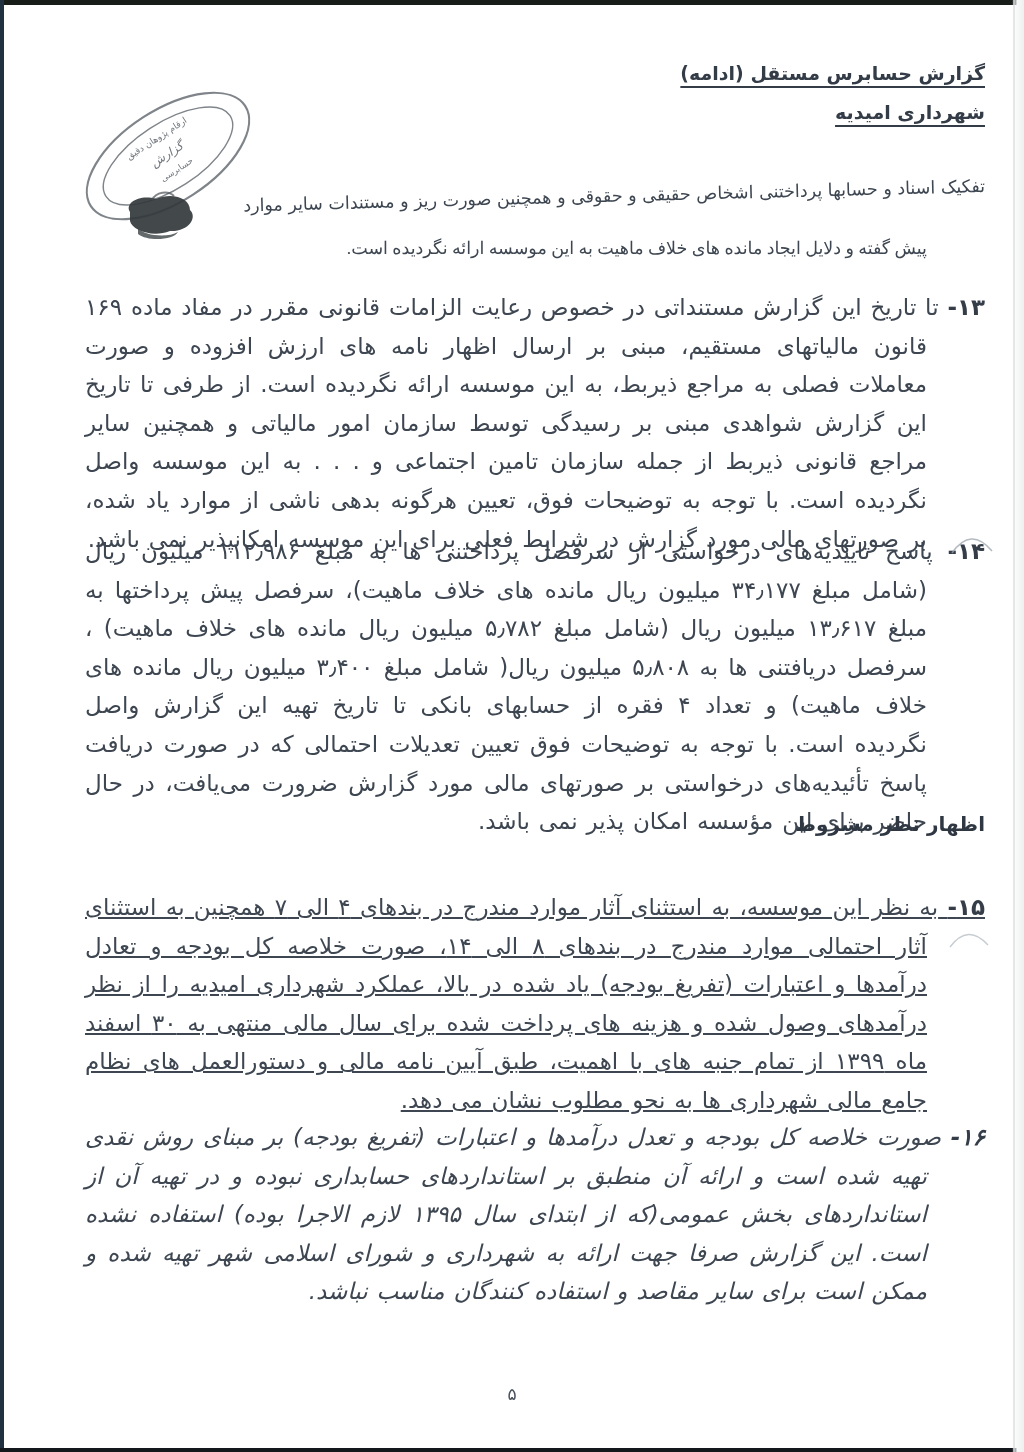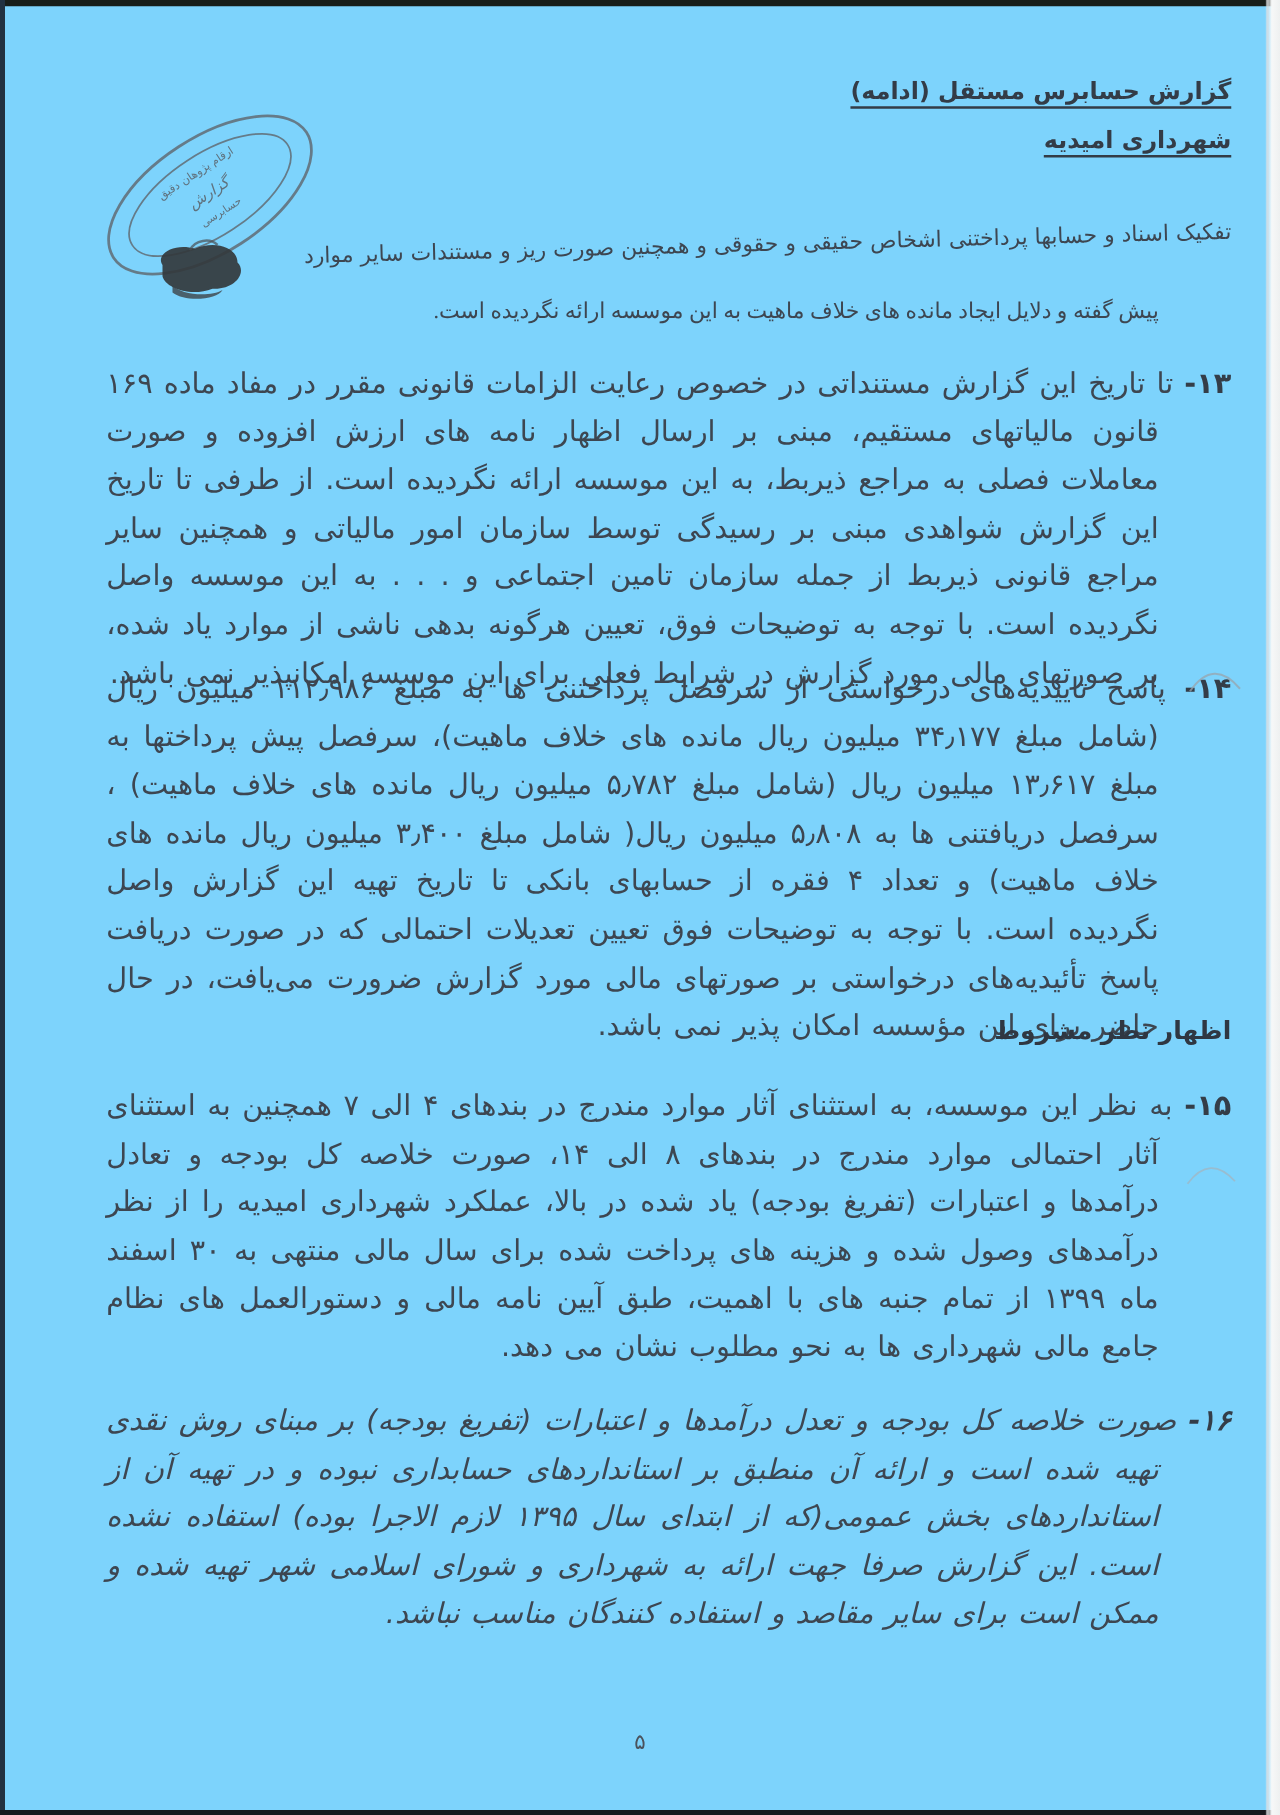--- a/index.html
+++ b/index.html
@@ -3,21 +3,21 @@
 <meta charset="utf-8">
 <style>
   html,body{margin:0;padding:0;}
   body{
     width:1024px;height:1452px;
     background:#e9e9e9;
     font-family:"DejaVu Sans","Liberation Sans",sans-serif;
   }
   .page{
     position:relative;width:1024px;height:1452px;overflow:hidden;
-    background:#7dd3fc;
+    background:#ffffff;
     direction:rtl;
     color:#3d4651;
   }
   
   .edge-top{position:absolute;top:0;left:0;width:1024px;height:5px;background:#181d19;}
   .edge-left{position:absolute;top:0;left:0;width:4px;height:1452px;background:#223140;}
   .edge-bottom{position:absolute;left:0;bottom:0;width:1024px;height:4px;background:#14181d;}
   .edge-right{
     position:absolute;top:0;right:0;width:12px;height:1452px;
     background:linear-gradient(to left,#eef0f0 0%,#f7f8f8 55%,rgba(252,252,251,0) 100%);
@@ -42,21 +42,21 @@
   .para{
     position:absolute;right:39px;left:85px;
     font-size:23px;line-height:38.6px;
     text-align:justify;text-align-last:right;
     padding-right:58px;text-indent:-58px;
     color:#3d4651;word-spacing:1.5px;
   }
   .para .num{font-weight:bold;color:#343d48;}
   .p13{top:288px;}
   .p14{top:532px;}
-  .p15{top:866px;}
+  .p15{top:888px;text-decoration:underline;}
   .p16{top:1118px;font-style:italic;}
   .p17{top:1281px;}
 
   .section-heading{
     position:absolute;right:39px;font-weight:bold;font-size:20px;color:#2f3742;
     white-space:nowrap;
   }
   .h-opinion{top:812px;}
   .h-emphasis{top:1062px;font-size:19px;}
   .h-emphasis .note{font-weight:normal;font-size:14.5px;color:#454e58;}

